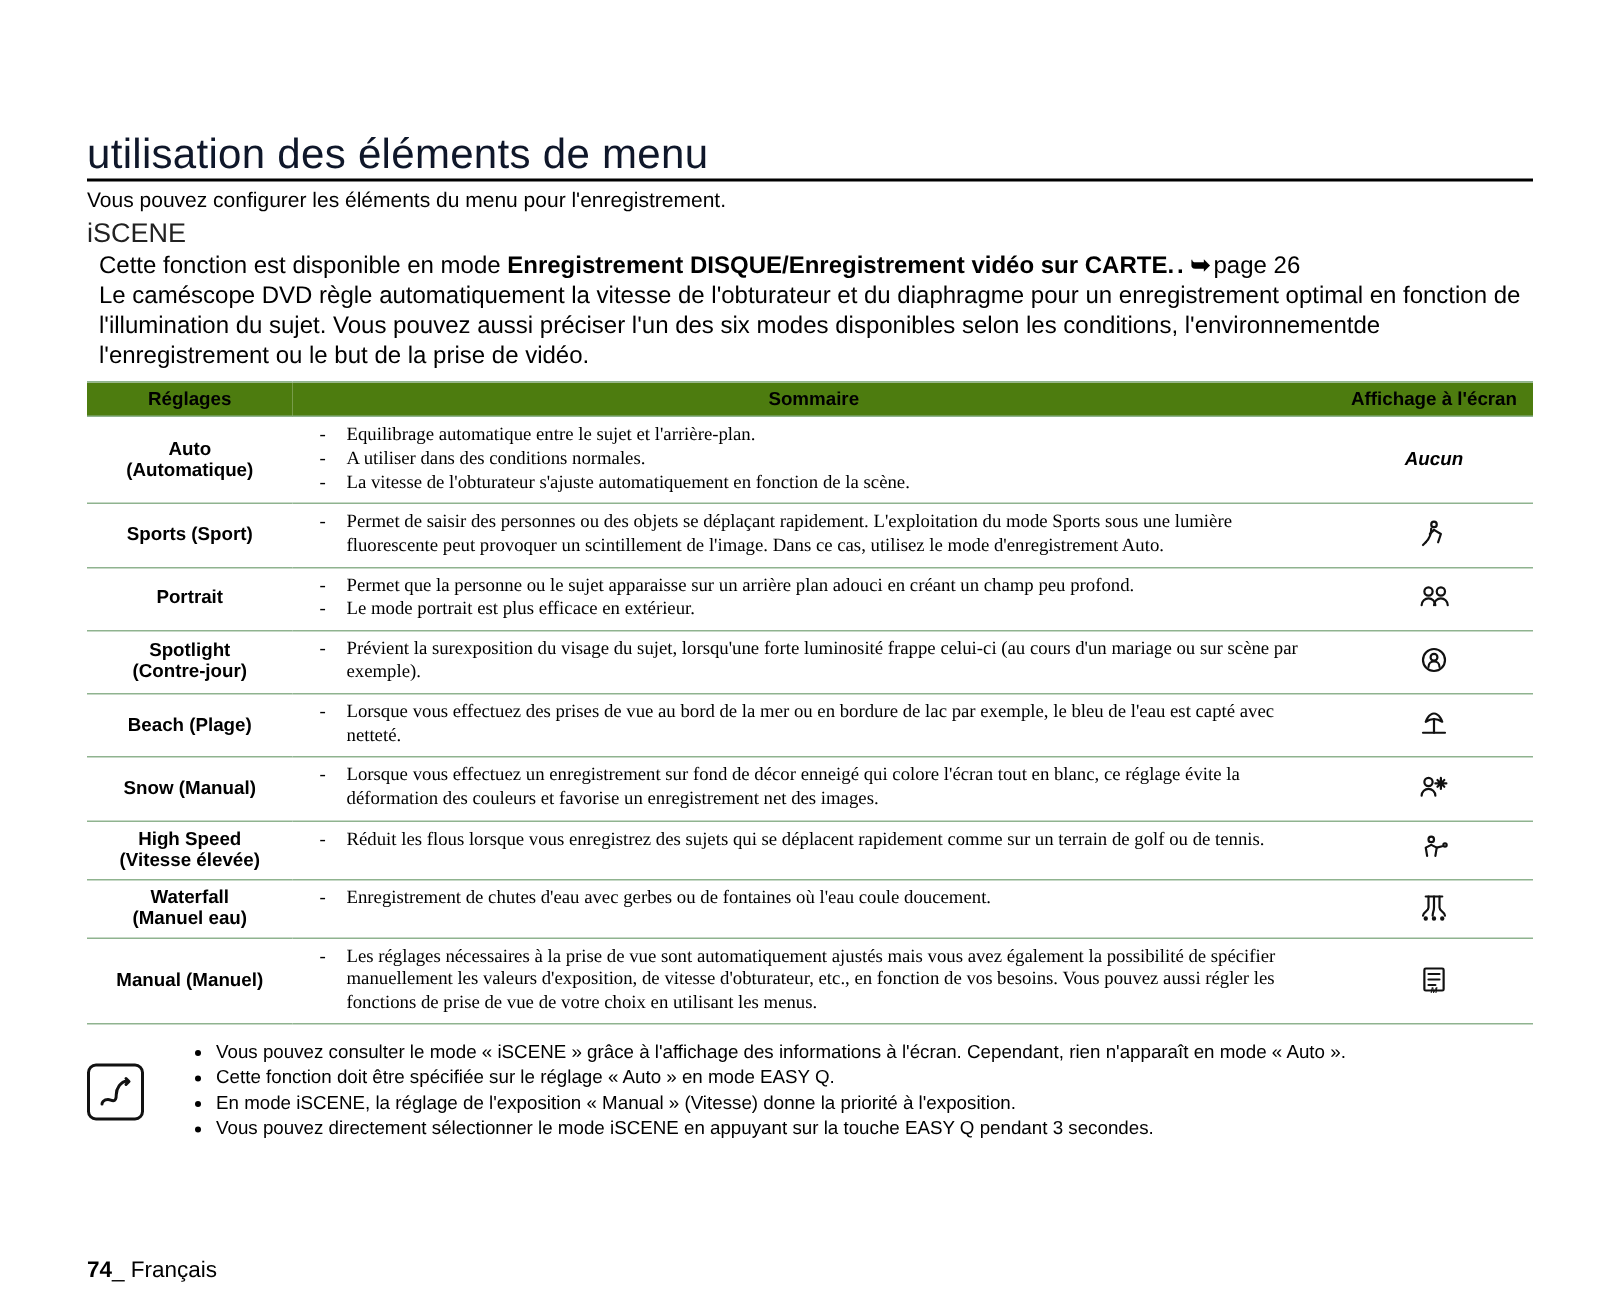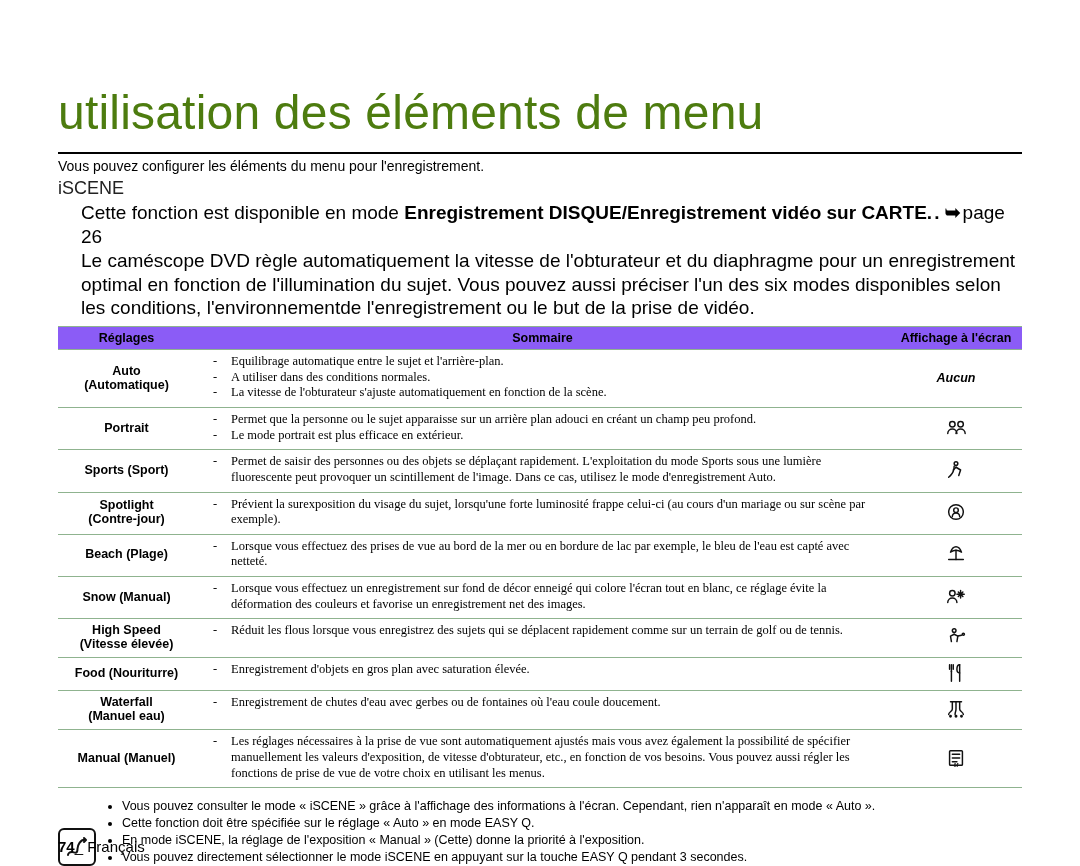--- a/index.html
+++ b/index.html
@@ -11,69 +11,68 @@
     width: 1080px;
   }
   .page {
     box-sizing: border-box;
     width: 1080px;
     height: 866px;
     padding: 88px 58px 24px 58px;
     position: relative;
   }
   .title {
-    font-size: 48px;
+    font-size: 28px;
     font-weight: 400;
     letter-spacing: 0.2px;
     border-bottom: 2px solid #000;
     line-height: 1.05;
-    padding-bottom: 14px;
+    padding-bottom: 2px;
     margin: 0 0 4px 0;
-    color: #4d7c0f;
+    color: #0f172a;
   }
   .h2 {
     font-size: 19px;
     font-weight: 700;
     margin: 6px 0 0 0;
     border-bottom: 1.5px solid #000;
     padding-bottom: 2px;
     letter-spacing: 0.3px;
   }
   .intro {
     font-size: 14px;
     margin: 2px 0 4px 0;
   }
   .h3 {
     font-size: 18px;
     font-weight: 400;
     margin: 2px 0 2px 0;
     color: #222;
   }
   .text {
-    font-size: 19px;
+    font-size: 16px;
     line-height: 1.25;
-    margin-left: 15px;
   }
   .indent {
     padding-left: 8px;
   }
   .text .bold { font-weight: 700; }
   .arrow {
     display: inline-block;
     font-weight: 700;
     padding: 0 2px;
   }
   table.iscene {
     width: 100%;
     border-collapse: collapse;
     margin-top: 6px;
     font-size: 12.5px;
   }
   table.iscene th {
-    background: #8b5cf6;
+    background: #4d7c0f;
     border-top: 1px solid #8fb38f;
     border-bottom: 1px solid #8fb38f;
     font-weight: 700;
     padding: 4px 6px;
     text-align: center;
   }
   table.iscene td {
     border-bottom: 1px solid #8fb38f;
     padding: 4px 6px 6px 6px;
     vertical-align: top;
@@ -108,22 +107,22 @@
   ul.sommaire-list li::before {
     content: "-";
     position: absolute;
     left: 12px;
     top: 0;
   }
   .icon-cell svg { display: block; margin: 0 auto; }
 
   .note-block {
     display: flex;
-    align-items: flex-end;
-    gap: 8px;
+    align-items: center;
+    gap: 30px;
     margin-top: 10px;
   }
   .note-icon {
     width: 34px;
     height: 34px;
     border: 2px solid #111;
     border-radius: 6px;
     display: flex;
     align-items: center;
     justify-content: center;
@@ -181,54 +180,54 @@
             <ul class="sommaire-list">
               <li>Equilibrage automatique entre le sujet et l'arrière-plan.</li>
               <li>A utiliser dans des conditions normales.</li>
               <li>La vitesse de l'obturateur s'ajuste automatiquement en fonction de la scène.</li>
             </ul>
           </td>
           <td class="affichage icon-cell">Aucun</td>
         </tr>
         <tr>
           <td class="reglage">
-            <div>Portrait</div>
-          </td>
-          <td class="sommaire">
-            <ul class="sommaire-list">
-              <li>Permet que la personne ou le sujet apparaisse sur un arrière plan adouci en créant un champ peu profond.</li>
-              <li>Le mode portrait est plus efficace en extérieur.</li>
-            </ul>
-          </td>
-          <td class="affichage icon-cell"><span><svg width="22" height="22" viewBox="0 0 24 24" fill="none" stroke="#111" stroke-width="1.6" stroke-linecap="round" stroke-linejoin="round">
-                <circle cx="8" cy="8" r="3"></circle>
-                <path d="M3 18c0-3 2.5-5 5-5s5 2 5 5"></path>
-                <circle cx="17" cy="8" r="3"></circle>
-                <path d="M12 18c0-3 2.5-5 5-5s5 2 5 5"></path>
-              </svg></span></td>
-        </tr>
-        <tr>
-          <td class="reglage">
             <div>Sports (Sport)</div>
           </td>
           <td class="sommaire">
             <ul class="sommaire-list">
               <li>Permet de saisir des personnes ou des objets se déplaçant rapidement. L'exploitation du mode Sports sous une lumière fluorescente peut provoquer un scintillement de l'image. Dans ce cas, utilisez le mode d'enregistrement Auto.</li>
             </ul>
           </td>
           <td class="affichage icon-cell"><span><svg width="22" height="22" viewBox="0 0 24 24" fill="none" stroke="#111" stroke-width="1.6" stroke-linecap="round" stroke-linejoin="round">
                 <path d="M6 18c2-2 4-6 4-10"></path>
                 <path d="M6 18l-2 2"></path>
                 <circle cx="12" cy="5" r="2"></circle>
                 <path d="M12 9l5 3-2 6"></path>
                 <path d="M12 9l-3 3"></path>
               </svg></span></td>
         </tr>
         <tr>
           <td class="reglage">
+            <div>Portrait</div>
+          </td>
+          <td class="sommaire">
+            <ul class="sommaire-list">
+              <li>Permet que la personne ou le sujet apparaisse sur un arrière plan adouci en créant un champ peu profond.</li>
+              <li>Le mode portrait est plus efficace en extérieur.</li>
+            </ul>
+          </td>
+          <td class="affichage icon-cell"><span><svg width="22" height="22" viewBox="0 0 24 24" fill="none" stroke="#111" stroke-width="1.6" stroke-linecap="round" stroke-linejoin="round">
+                <circle cx="8" cy="8" r="3"></circle>
+                <path d="M3 18c0-3 2.5-5 5-5s5 2 5 5"></path>
+                <circle cx="17" cy="8" r="3"></circle>
+                <path d="M12 18c0-3 2.5-5 5-5s5 2 5 5"></path>
+              </svg></span></td>
+        </tr>
+        <tr>
+          <td class="reglage">
             <div>Spotlight</div>
             <div>(Contre-jour)</div>
           </td>
           <td class="sommaire">
             <ul class="sommaire-list">
               <li>Prévient la surexposition du visage du sujet, lorsqu'une forte luminosité frappe celui-ci (au cours d'un mariage ou sur scène par exemple).</li>
             </ul>
           </td>
           <td class="affichage icon-cell"><span><svg width="22" height="22" viewBox="0 0 24 24" fill="none" stroke="#111" stroke-width="1.6" stroke-linecap="round" stroke-linejoin="round">
                 <circle cx="12" cy="12" r="8"></circle>
@@ -275,37 +274,20 @@
             <ul class="sommaire-list">
               <li>Réduit les flous lorsque vous enregistrez des sujets qui se déplacent rapidement comme sur un terrain de golf ou de tennis.</li>
             </ul>
           </td>
           <td class="affichage icon-cell"><span><svg width="22" height="22" viewBox="0 0 24 24" fill="none" stroke="#111" stroke-width="1.6" stroke-linecap="round" stroke-linejoin="round">
                 <circle cx="10" cy="5" r="2"></circle>
                 <path d="M10 9l4 2-1 6"></path>
                 <path d="M10 9l-4 2 1 6"></path>
                 <path d="M14 11l4-1"></path>
                 <circle cx="20" cy="9" r="1.2"></circle>
-              </svg></span></td>
-        </tr>
-        <tr>
-          <td class="reglage">
-            <div>Food (Nouriturre)</div>
-          </td>
-          <td class="sommaire">
-            <ul class="sommaire-list">
-              <li>Enregistrement d'objets en gros plan avec saturation élevée.</li>
-            </ul>
-          </td>
-          <td class="affichage icon-cell"><span><svg width="22" height="22" viewBox="0 0 24 24" fill="none" stroke="#111" stroke-width="1.6" stroke-linecap="round" stroke-linejoin="round">
-                <path d="M7 3v7"></path>
-                <path d="M5 3v5M9 3v5"></path>
-                <path d="M7 10v11"></path>
-                <path d="M16 3c-2 0-3 2-3 5s1 4 3 4v9"></path>
-                <path d="M16 3v9"></path>
               </svg></span></td>
         </tr>
         <tr>
           <td class="reglage">
             <div>Waterfall</div>
             <div>(Manuel eau)</div>
           </td>
           <td class="sommaire">
             <ul class="sommaire-list">
               <li>Enregistrement de chutes d'eau avec gerbes ou de fontaines où l'eau coule doucement.</li>
@@ -342,21 +324,21 @@
   <div class="note-block">
     <div class="note-icon">
       <svg width="24" height="24" viewBox="0 0 24 24" fill="none" stroke="#111" stroke-width="2" stroke-linecap="round" stroke-linejoin="round">
         <path d="M3 20c0-1 1-3 4-3 1.5 0 2 .8 3.5.8 2 0 2-2 2-4 0-4 3-9 7-9"></path>
         <path d="M19 3l2 2-2 2"></path>
       </svg>
     </div>
     <ul class="note-list" id="notes-list">
         <li>Vous pouvez consulter le mode « <span class="bold">iSCENE</span> » grâce à l'affichage des informations à l'écran. Cependant, rien n'apparaît en mode « <span class="bold">Auto</span> ».</li>
         <li>Cette fonction doit être spécifiée sur le réglage « <span class="bold">Auto</span> » en mode EASY Q.</li>
-        <li>En mode iSCENE, la réglage de l'exposition « <span class="bold">Manual</span> » (<span class="bold">Cette</span>) donne la priorité à l'exposition.</li>
+        <li>En mode iSCENE, la réglage de l'exposition « <span class="bold">Manual</span> » (<span class="bold">Vitesse</span>) donne la priorité à l'exposition.</li>
         <li>Vous pouvez directement sélectionner le mode iSCENE en appuyant sur la touche <span class="bold">EASY Q</span> pendant 3 secondes.</li>
       </ul>
   </div>
 
   <div class="footer">
     <span class="pg">74</span><span>_ </span><span>Français</span>
   </div>
 
 </div>
 

